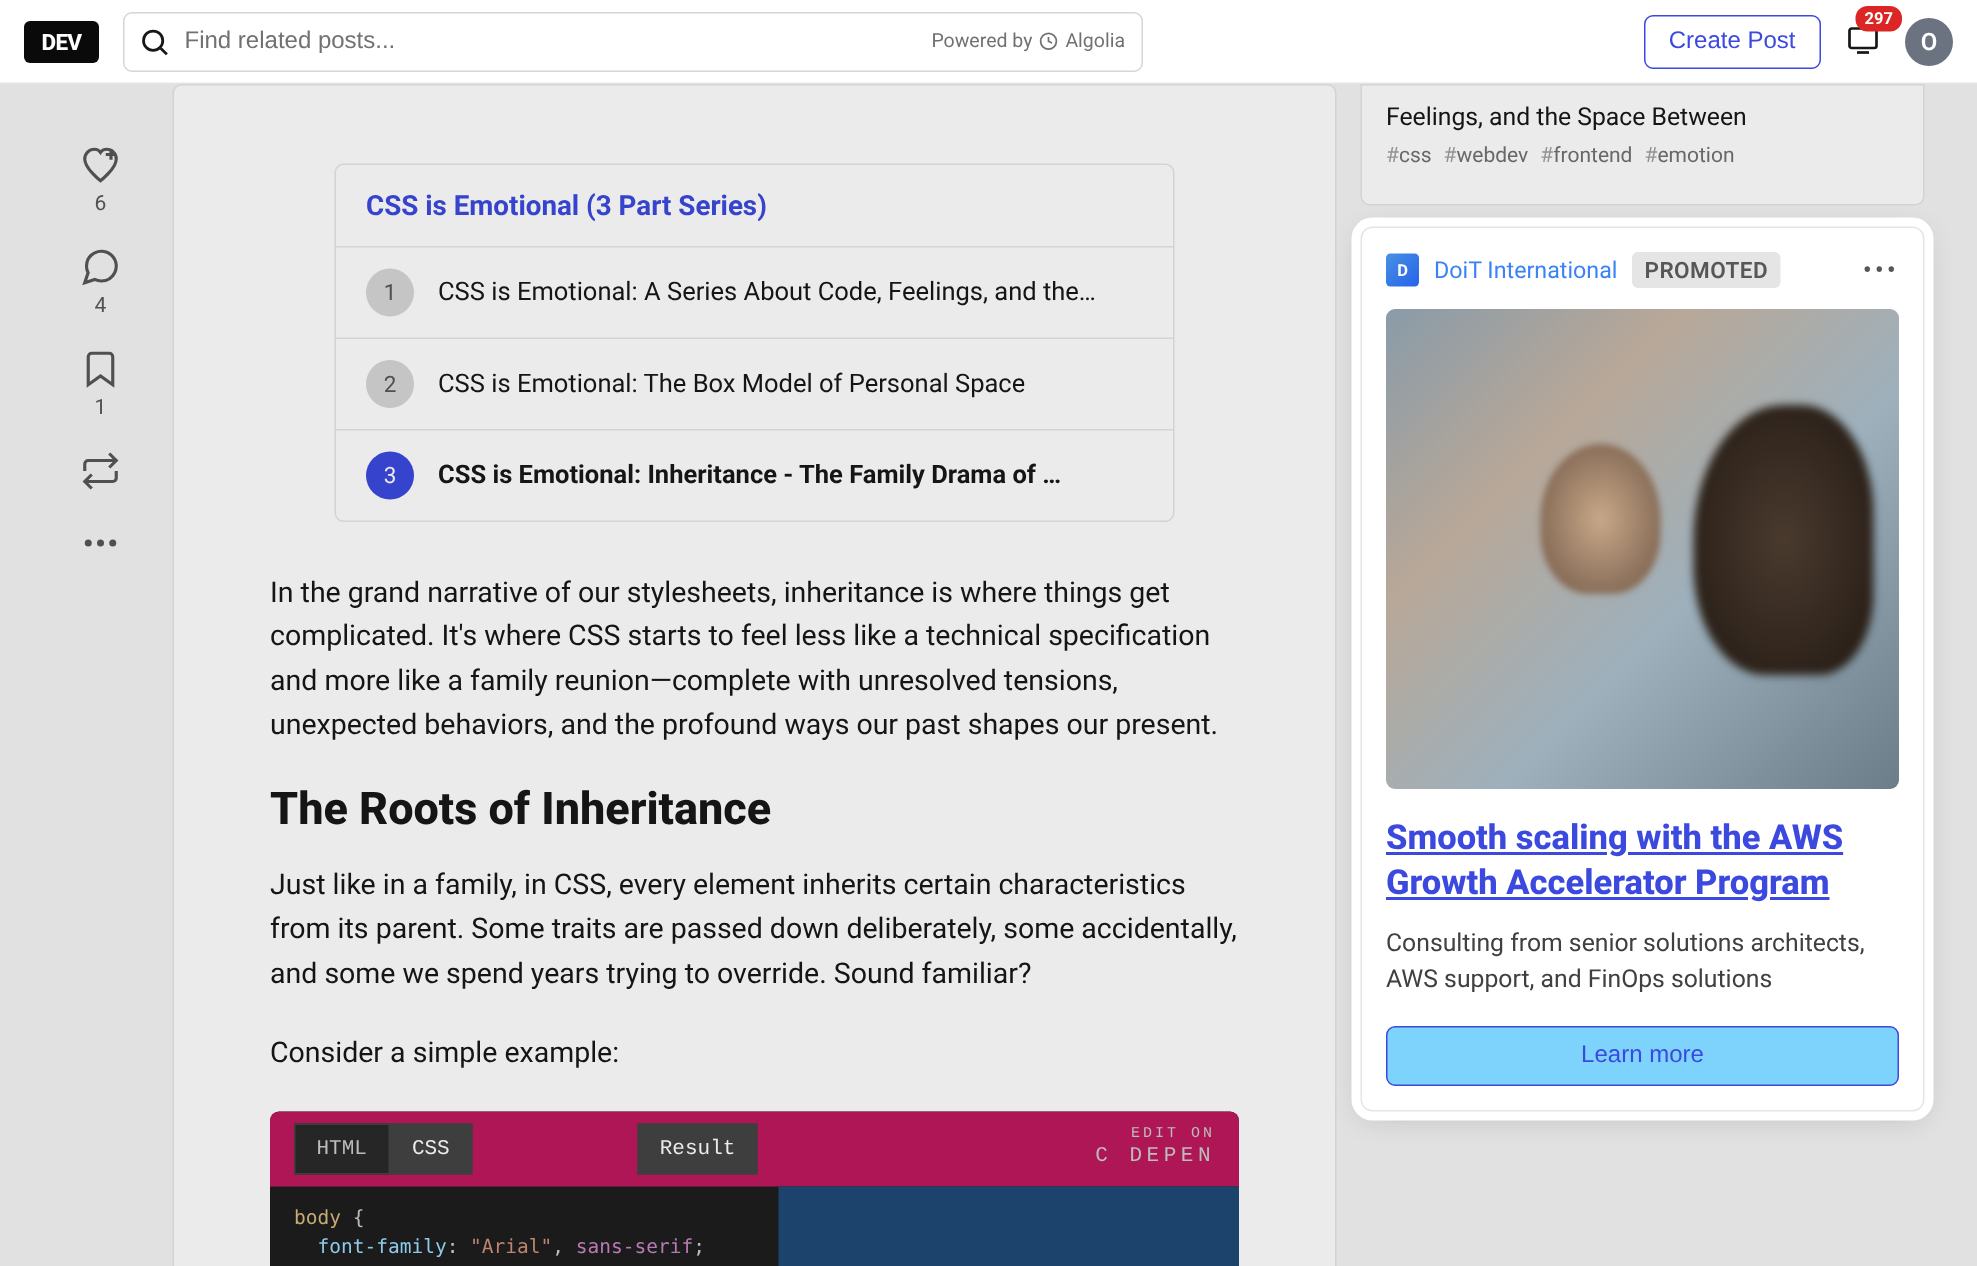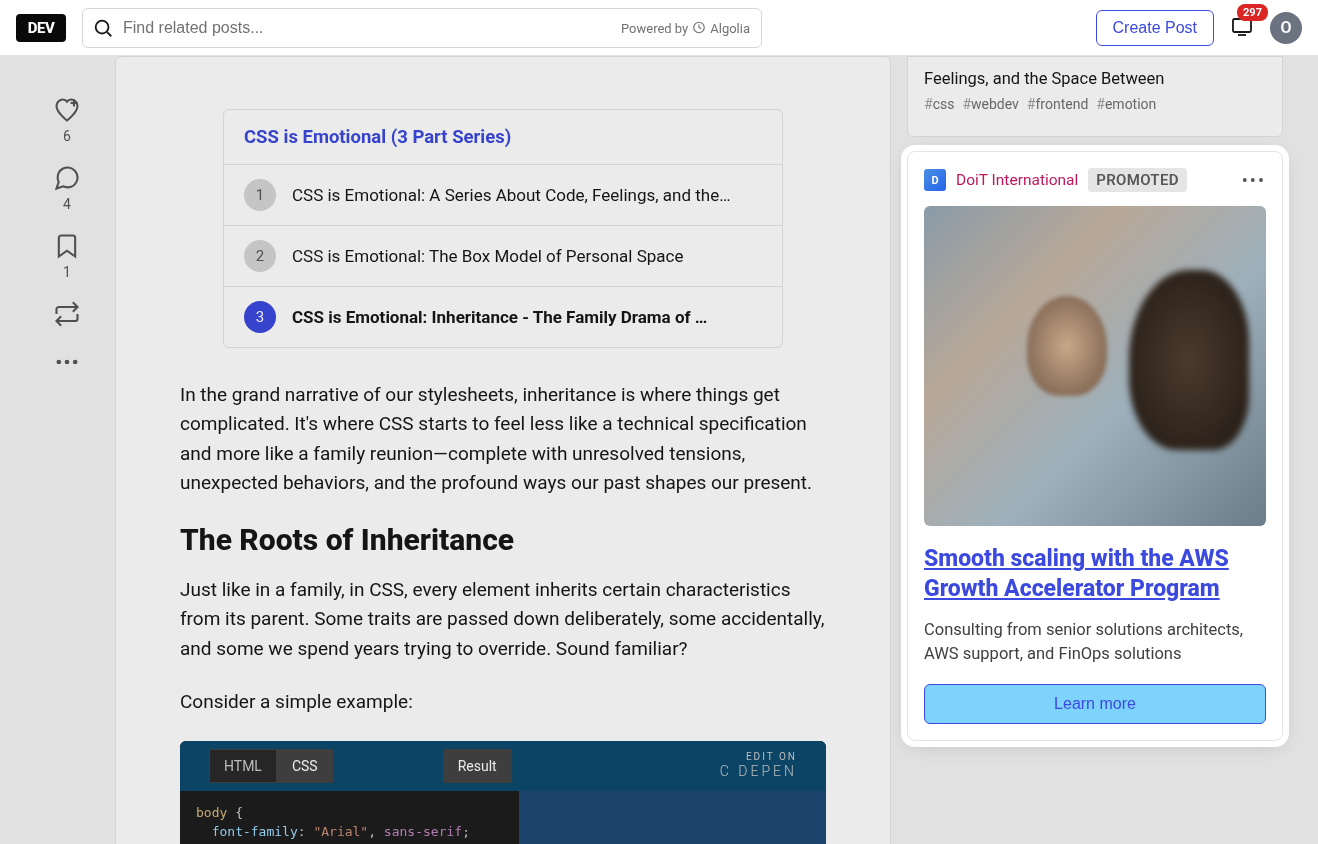--- a/index.html
+++ b/index.html
@@ -40,21 +40,21 @@
 .series-num { width: 32px; height: 32px; border-radius: 50%; display: flex; align-items: center; justify-content: center; font-size: 15px; flex-shrink: 0; }
 .series-num.inactive { background: #d6d6d7; color: #575757; }
 .series-num.active { background: #3b49df; color: #fff; }
 .series-item.active .series-text { font-weight: 700; }
 .series-text { font-size: 17px; color: #171717; white-space: nowrap; overflow: hidden; text-overflow: ellipsis; }
 .article-body p { font-size: 19px; line-height: 1.55; margin-bottom: 24px; }
 .article-body h2 { font-size: 30px; font-weight: 800; margin: 12px 0 18px; }
 
 
 .codepen { background: #1e1e1e; border-radius: 6px; overflow: hidden; }
-.codepen-head { display: flex; align-items: center; padding: 8px 29px; background: #0c4a6e; }
+.codepen-head { display: flex; align-items: center; padding: 8px 16px; background: #be185d; font-family: Liberation Mono, monospace; }
 .cp-tab { padding: 8px 14px; color: #ccc; font-size: 14px; background: #2a2a2a; border: 1px solid #444; cursor: pointer; }
 .cp-tab.active { background: #444; color: #fff; }
 .cp-tab-result { margin-left: 110px; background: #444; color: #fff; }
 .cp-edit { margin-left: auto; color: #ccc; font-size: 10px; letter-spacing: 2px; text-align: right; line-height: 1.2; }
 .cp-edit-brand { font-size: 14px; letter-spacing: 3px; font-weight: 300; }
 .codepen-body { display: flex; height: 120px; }
 .cp-code { flex: 1; padding: 12px 16px; font-family: monospace; font-size: 13px; line-height: 1.5; color: #ccc; }
 .cp-result { flex: 1; background: #1e4976; }
 .tok-sel { color: #d7ba7d; }
 .tok-prop { color: #9cdcfe; }
@@ -67,21 +67,21 @@
 .rail-top-card { background: #fff; border: 1px solid #e5e5e5; border-radius: 0 0 6px 6px; padding: 12px 16px 24px; }
 .rail-top-title { font-size: 16.5px; color: #171717; margin-bottom: 8px; }
 .tags { display: flex; flex-wrap: wrap; gap: 8px; font-size: 14px; color: #717171; }
 .tag-hash { color: #a0a0a0; }
 
 
 .promo-card { background: #fff; border: 1px solid #e5e5e5; border-radius: 8px; padding: 16px; margin-top: 14px; position: relative; z-index: 200; box-shadow: 0 0 0 6px #fff, 0 4px 20px rgba(0,0,0,0.15); }
 .promo-head { display: flex; align-items: center; gap: 10px; margin-bottom: 14px; }
 .promo-logo { width: 22px; height: 22px; background: linear-gradient(135deg,#4a90e2,#2563eb); border-radius: 3px; position: relative; }
 .promo-logo::after { content: "D"; position: absolute; inset: 0; display: flex; align-items: center; justify-content: center; color: #fff; font-size: 11px; font-weight: 700; }
-.promo-brand { font-size: 15.5px; color: #be185d; }
+.promo-brand { font-size: 15.5px; color: #3b82f6; }
 .promo-badge { background: #e5e5e5; color: #575757; font-size: 15px; font-weight: 600; padding: 3px 8px; border-radius: 4px; letter-spacing: 0.3px; }
 .promo-dots { margin-left: auto; cursor: pointer; color: #575757; font-size: 18px; letter-spacing: 2px; }
 .promo-img { width: 100%; height: 320px; border-radius: 6px; background: linear-gradient(135deg, #8a9ba8 0%, #b8a898 30%, #9db0bc 60%, #6b7d88 100%); position: relative; overflow: hidden; margin-bottom: 18px; }
 .promo-img::before { content: ""; position: absolute; left: 30%; top: 28%; width: 80px; height: 100px; background: radial-gradient(ellipse at center, #c8a888 0%, #8a6f5a 70%); border-radius: 50% 50% 40% 40%; filter: blur(2px); }
 .promo-img::after { content: ""; position: absolute; right: 5%; top: 20%; width: 120px; height: 180px; background: radial-gradient(ellipse at center, #4a3a2e 0%, #2a2018 80%); border-radius: 50% 40% 30% 40%; filter: blur(3px); }
 .promo-title { color: #3b49df; font-size: 23px; font-weight: 800; text-decoration: underline; line-height: 1.3; margin-bottom: 14px; cursor: pointer; }
 .promo-desc { font-size: 16.5px; color: #404040; line-height: 1.45; margin-bottom: 18px; }
 .promo-cta { display: block; width: 100%; text-align: center; padding: 10px; border: 1.5px solid #3b49df; color: #3b49df; border-radius: 6px; font-size: 16px; cursor: pointer; background: #7dd3fc; }
 </style>
 </head>

